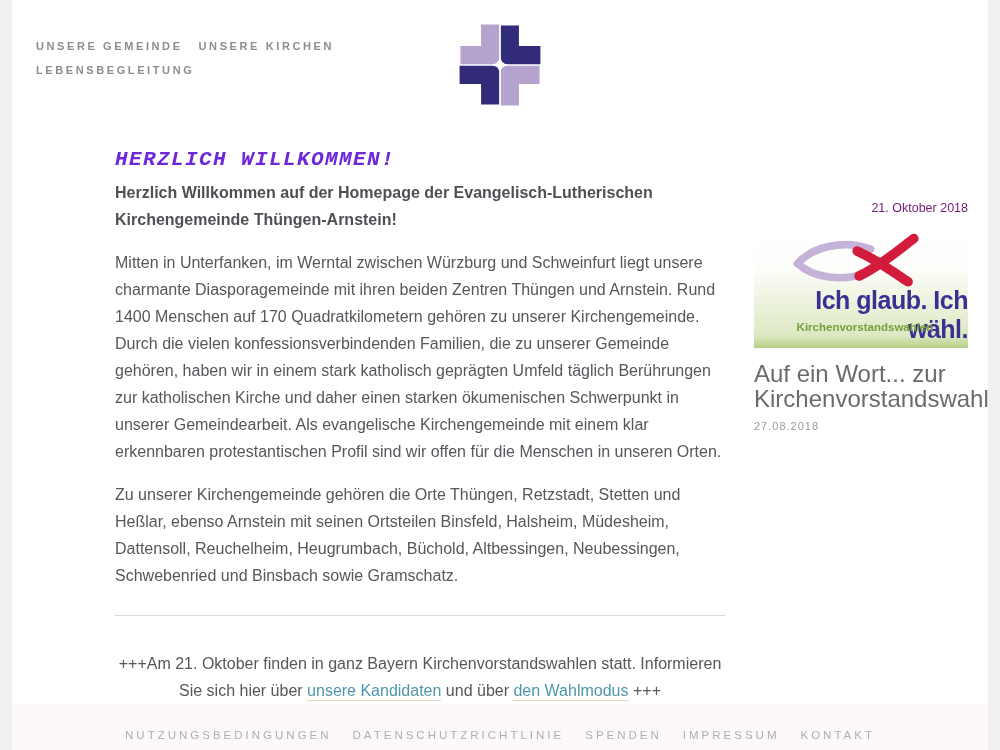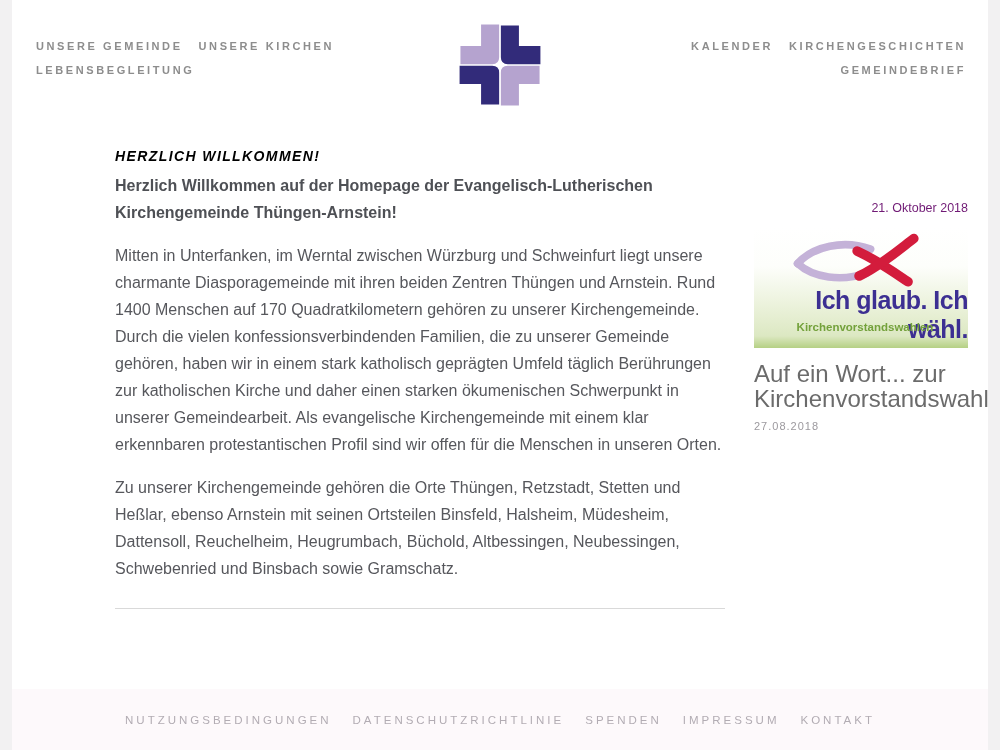--- a/index.html
+++ b/index.html
@@ -25,22 +25,22 @@
   .nav-right { right:22px; width:330px; justify-content:flex-end; }
   .logo {
     position:absolute; left:50%; top:22px; transform:translateX(-50%);
     width:86px; height:86px; cursor:pointer;
   }
 
   
   .content { flex:1 1 auto; display:flex; padding:26px 20px 0 103px; }
   .main { width:610px; }
   .main h1 {
-    font-size:14px; font-weight:bold; font-style:italic;
-    letter-spacing:1.4px; color:#000000;
+    font-size:21px; font-weight:bold; font-style:italic;
+    letter-spacing:1.4px; color:#6d28d9;font-family:Liberation Mono, monospace;
   }
   .intro {
     margin-top:8px; font-weight:bold; color:#4e5055;
     font-size:16px; line-height:27px;
   }
   .para { margin-top:16px; font-size:16px; line-height:27px; color:#56575c; }
   .divider { margin-top:26px; border:none; border-top:1px solid #d9d9d9; height:0; }
   .announce {
     margin-top:34px; text-align:center; font-size:16px; line-height:27px; color:#56575c;
   }
@@ -98,35 +98,31 @@
 
     <div class="logo">
       <svg width="86" height="86" viewBox="0 0 100 100">
         <path fill="#b5a3cf" d="M28,3 L49,3 L49,41 Q49,49 41,49 L4,49 L4,28 L28,28 Z"></path>
         <path fill="#322b7a" d="M97,28 L97,49 L59,49 Q51,49 51,41 L51,4 L72,4 L72,28 Z"></path>
         <path fill="#b5a3cf" d="M72,97 L51,97 L51,59 Q51,51 59,51 L96,51 L96,72 L72,72 Z"></path>
         <path fill="#322b7a" d="M3,72 L3,51 L41,51 Q49,51 49,59 L49,96 L28,96 L28,72 Z"></path>
       </svg>
     </div>
 
-    <nav class="nav nav-right">
-      <a>KALENDER</a>
-      <a>KIRCHENGESCHICHTEN</a>
-      <a>GEMEINDEBRIEF</a>
-    </nav>
   </div>
 
   <div class="content">
 
     <div class="main">
       <h1>HERZLICH WILLKOMMEN!</h1>
       <p class="intro">Herzlich Willkommen auf der Homepage der Evangelisch-Lutherischen Kirchengemeinde Thüngen-Arnstein!</p>
       <p class="para">Mitten in Unterfanken, im Werntal zwischen Würzburg und Schweinfurt liegt unsere charmante Diasporagemeinde mit ihren beiden Zentren Thüngen und Arnstein. Rund 1400 Menschen auf 170 Quadratkilometern gehören zu unserer Kirchengemeinde. Durch die vielen konfessionsverbindenden Familien, die zu unserer Gemeinde gehören, haben wir in einem stark katholisch geprägten Umfeld täglich Berührungen zur katholischen Kirche und daher einen starken ökumenischen Schwerpunkt in unserer Gemeindearbeit. Als evangelische Kirchengemeinde mit einem klar erkennbaren protestantischen Profil sind wir offen für die Menschen in unseren Orten.</p>
       <p class="para">Zu unserer Kirchengemeinde gehören die Orte Thüngen, Retzstadt, Stetten und Heßlar, ebenso Arnstein mit seinen Ortsteilen Binsfeld, Halsheim, Müdesheim, Dattensoll, Reuchelheim, Heugrumbach, Büchold, Altbessingen, Neubessingen, Schwebenried und Binsbach sowie Gramschatz.</p>
       <hr class="divider">
+      <p class="announce"><span>+++Am 21. Oktober finden in ganz Bayern Kirchenvorstandswahlen statt. Informieren Sie sich hier über </span><a>unsere Kandidaten</a><span> und über </span><a>den Wahlmodus</a><span> +++</span></p>
     </div>
 
     <aside class="sidebar">
       <div class="side-date">21. Oktober 2018</div>
 
       <div class="teaser-img">
         <svg class="fish" width="214" height="120" viewBox="0 0 216 125">
           <path d="M42,37 C58,19 90,12 118,22" fill="none" stroke="#c4b2d8" stroke-width="8" stroke-linecap="round"></path>
           <path d="M42,37 C58,52 88,56 114,47" fill="none" stroke="#c4b2d8" stroke-width="8" stroke-linecap="round"></path>
           <path d="M104,24 C124,33 142,46 157,56" fill="none" stroke="#d31c3c" stroke-width="10" stroke-linecap="round"></path>

